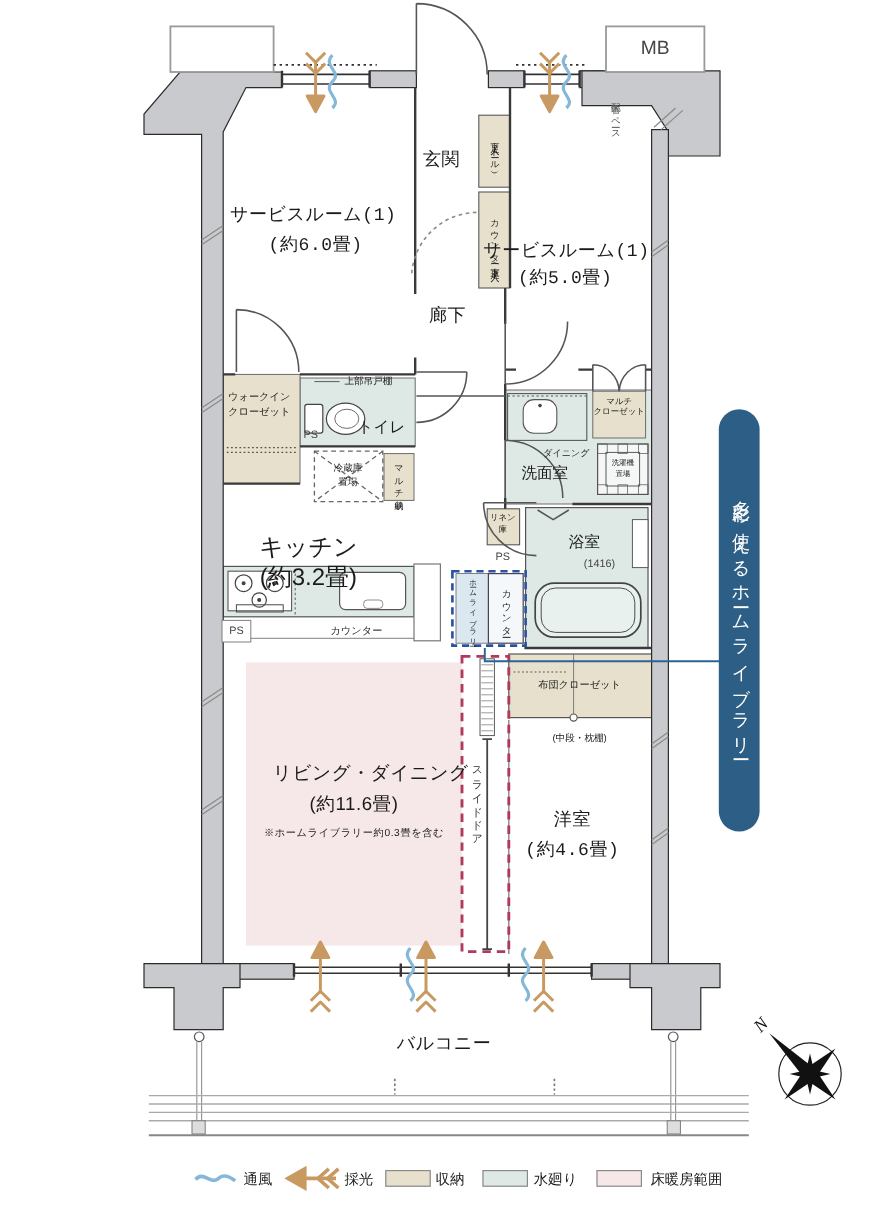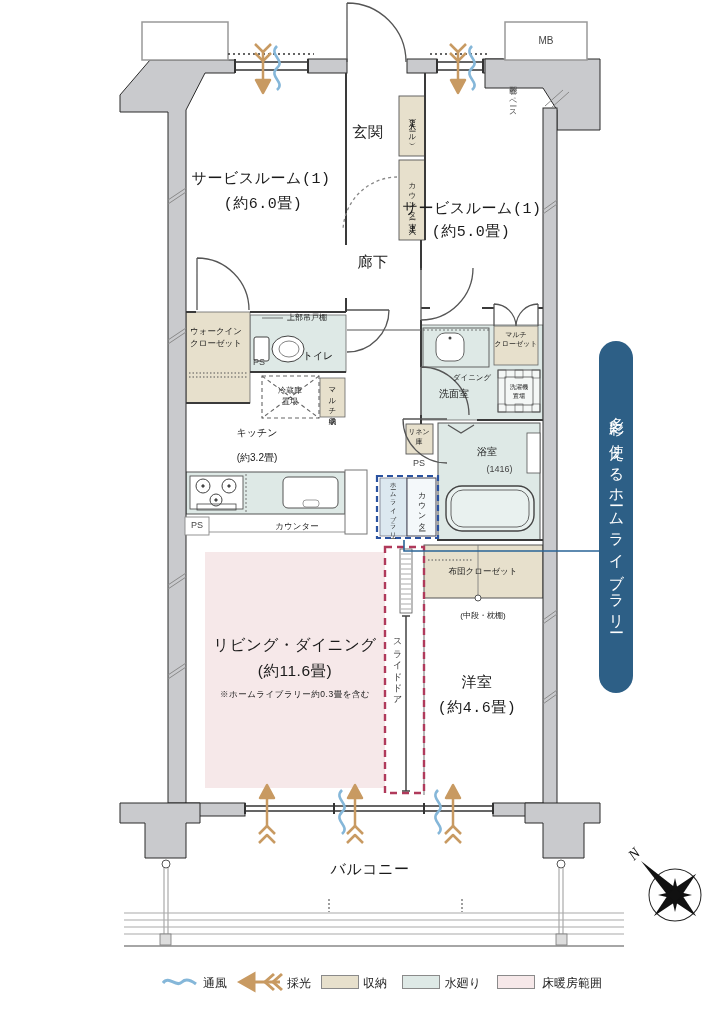--- a/index.html
+++ b/index.html
@@ -3,23 +3,23 @@
 <meta charset="utf-8">
 <style>
   html,body{margin:0;padding:0;background:#fff;}
   .stage{position:relative;width:728px;height:1024px;background:#fff;overflow:hidden;
          font-family:"Liberation Sans",sans-serif;color:#1a1a1a;}
   .stage svg{position:absolute;left:0;top:0;}
   .lbl{position:absolute;transform:translate(-50%,-50%);white-space:nowrap;
        font-family:"Liberation Sans",sans-serif;color:#1a1a1a;line-height:1.05;text-align:center;}
   .s16{font-size:15.5px;letter-spacing:.5px;}
   .s15{font-size:15px;letter-spacing:.5px;font-family:Liberation Mono, monospace;}
-  .s14{font-size:10px;}
-  .s13{font-size:10px;}
-  .s10{font-size:10px;color:#444;}
+  .s14{font-size:20px;margin-top:24px;}
+  .s13{font-size:13px;}
+  .s10{font-size:16px;color:#444;}
   .s9{font-size:9px;color:#444;}
   .s85{font-size:8.5px;}
   .s8{font-size:8px;}
   .s75{font-size:7.5px;}
   .s7{font-size:7px;}
   .s6{font-size:6.2px;}
   .grey{color:#555;}
   .note{font-size:8.5px;letter-spacing:.5px;}
   .vtext{writing-mode:vertical-rl;letter-spacing:1px;}
   .banner{position:absolute;left:599px;top:341px;width:34px;height:352px;
@@ -288,21 +288,21 @@
 <div class="lbl s9" style="left:419px;top:464px;">PS</div>
 <div class="lbl s13" style="left:487px;top:452px;">浴室</div>
 <div class="lbl s9" style="left:487px;top:470px;padding-left:25px;">(1416)</div>
 
 <div class="lbl s6 vtext" style="left:393px;top:507px;">ホームライブラリー</div>
 <div class="lbl s8 vtext" style="left:421px;top:507px;">カウンター</div>
 
 <div class="lbl s85" style="left:483px;top:571px;">布団クローゼット</div>
 <div class="lbl s8" style="left:483px;top:616px;">(中段・枕棚)</div>
 
-<div class="lbl s16" style="left:295px;top:645px;">リビング・ダイニング</div>
+<div class="lbl s16" style="left:309px;top:645px;">リビング・ダイニング</div>
 <div class="lbl s16" style="left:295px;top:671px;">(約11.6畳)</div>
 <div class="lbl note" style="left:295px;top:694px;">※ホームライブラリー約0.3畳を含む</div>
 <div class="lbl s9 vtext" style="left:397px;top:666px;color:#333;">スライドドア</div>
 <div class="lbl s15" style="left:477px;top:684px;">洋室</div>
 <div class="lbl s15" style="left:477px;top:709px;">(約4.6畳)</div>
 
 <div class="lbl s15" style="left:370px;top:871px;">バルコニー</div>
 
 <div class="banner">多彩に使えるホームライブラリー</div>
 

